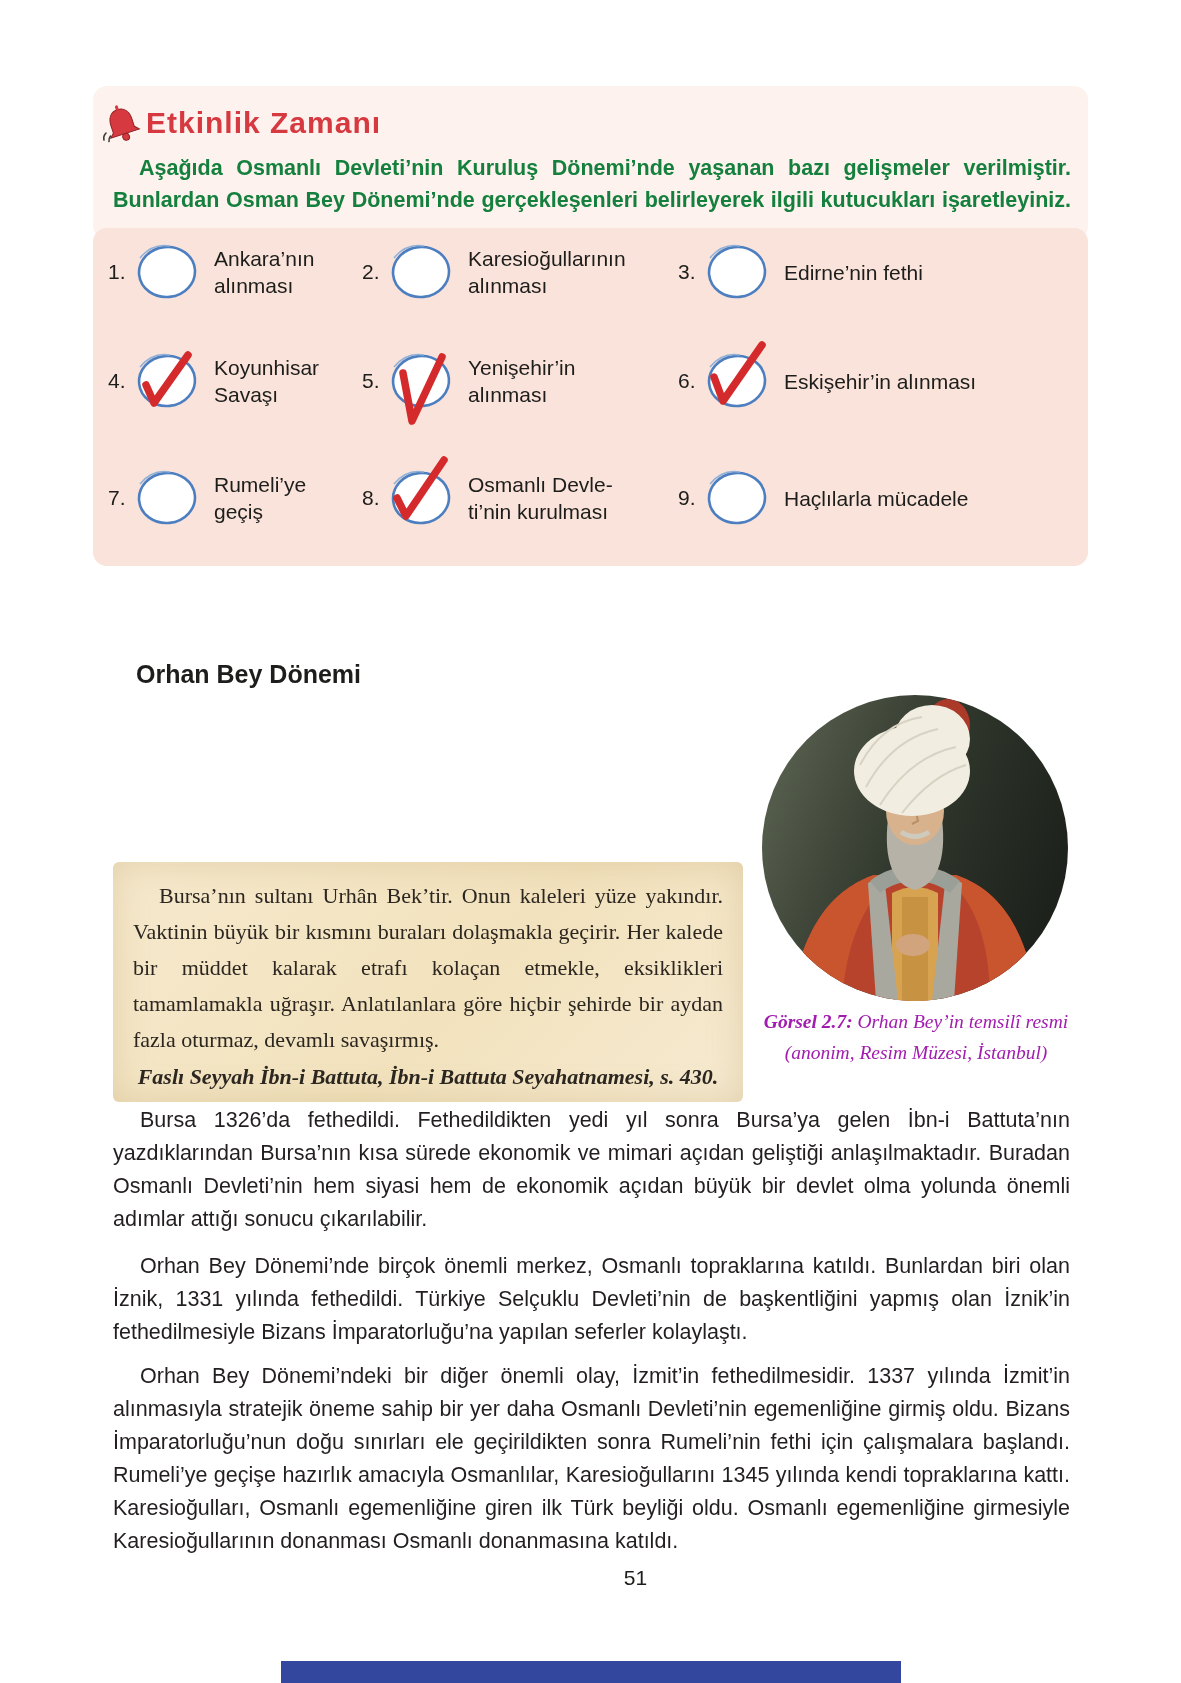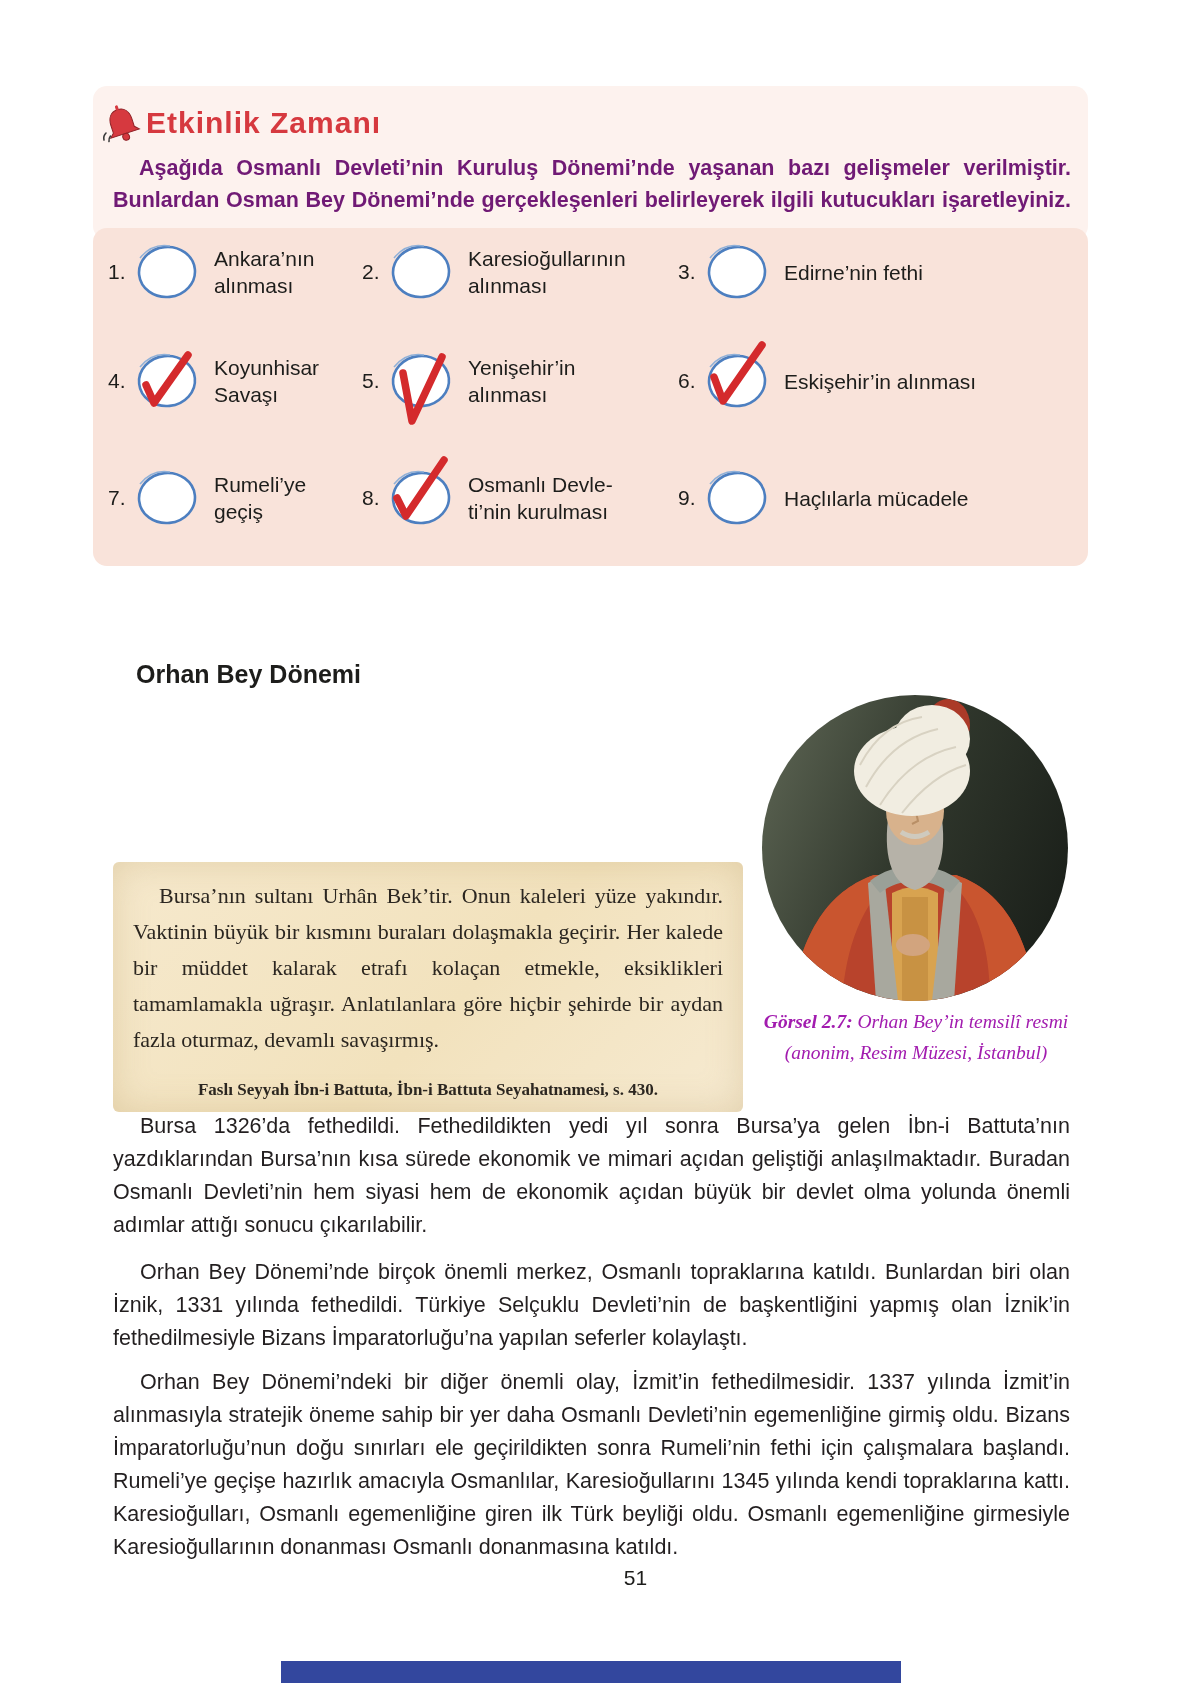--- a/index.html
+++ b/index.html
@@ -8,21 +8,21 @@
 
   
   .wash{position:absolute;left:93px;top:86px;width:995px;height:154px;
         background:#fdf2ee;border-radius:14px;}
   .activity-box{position:absolute;left:93px;top:228px;width:995px;height:338px;
         background:#f9e3da;border-radius:14px;}
   .act-header{position:absolute;left:146px;top:106px;font-size:30px;font-weight:bold;
         color:#d6393f;letter-spacing:1px;}
   .bell{position:absolute;left:100px;top:102px;}
   .instruction{position:absolute;left:113px;top:152px;width:958px;
-        font-size:21.5px;font-weight:bold;line-height:32px;color:#701a75;}
+        font-size:21.5px;font-weight:bold;line-height:32px;color:#15803d;}
   .instruction .ln{text-align:justify;text-align-last:justify;}
   .instruction .ln.first{text-indent:26px;}
 
   .item{position:absolute;display:flex;align-items:center;height:92px;}
   .num{font-size:21px;width:26px;flex:none;}
   .oval-wrap{position:relative;width:66px;height:60px;flex:none;margin-right:14px;}
   .oval-wrap svg{position:absolute;left:0;top:0;overflow:visible;}
   .lbl{font-size:21px;line-height:27px;}
   .l1,.l2{display:block;white-space:nowrap;}
 
@@ -31,33 +31,33 @@
   .sec-intro{position:absolute;left:113px;top:700px;width:602px;font-size:21.5px;
         line-height:31px;text-align:justify;text-indent:26px;}
 
   
   .quote-box{position:absolute;left:113px;top:862px;width:630px;box-sizing:border-box;
         padding:16px 20px 12px;border-radius:6px;
         background:linear-gradient(135deg,#f6e9cd 0%,#f2e2bd 55%,#f6ead1 100%);
         box-shadow:inset 0 0 36px rgba(176,142,82,.28);}
   .quote-text{font-family:"Liberation Serif",serif;font-size:22px;
         line-height:36px;text-align:justify;text-indent:26px;color:#2b2620;}
-  .quote-attr{font-family:"Liberation Serif",serif;font-weight:bold;
-        font-size:17px;text-align:center;margin-top:22px;color:#2b2620;}
+  .quote-attr{font-family:"Liberation Serif",serif;font-style:italic;font-weight:bold;
+        font-size:22px;text-align:center;margin-top:6px;color:#2b2620;}
 
   
   .portrait{position:absolute;left:762px;top:695px;width:306px;height:306px;}
   .fig-caption{position:absolute;left:756px;top:1006px;width:320px;text-align:center;
         font-family:"Liberation Serif",serif;font-style:italic;font-size:19.5px;
         line-height:31px;color:#a21caf;}
   .fig-caption .cap-label{font-weight:bold;}
 
   
   .para{position:absolute;left:113px;width:957px;font-size:21.5px;line-height:33px;
-        text-align:justify;text-indent:27px;color:#231f20;margin-top:6px;}
+        text-align:justify;text-indent:27px;color:#231f20;}
   #p1{top:1104px;} #p2{top:1250px;} #p3{top:1360px;}
 
   .page-num{position:absolute;left:4px;top:1566px;width:100%;text-align:center;font-size:21px;margin-left:41px;}
   .footer-bar{position:absolute;left:281px;top:1661px;width:620px;height:22px;background:#33479e;}
 
   .oval-ellipse{fill:#ffffff;stroke:#4d7fc0;stroke-width:2.6;}
   .oval-sketch{fill:none;stroke:#8fb0d8;stroke-width:1.5;}
   .chk{fill:none;stroke:#d42a2c;stroke-width:7.5;stroke-linecap:round;stroke-linejoin:round;}
 </style>
 </head>

